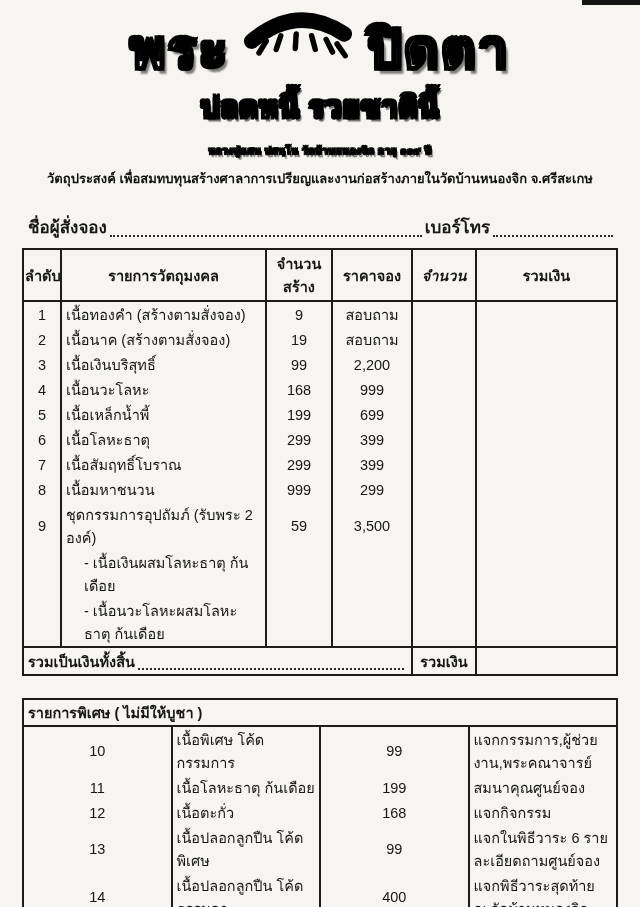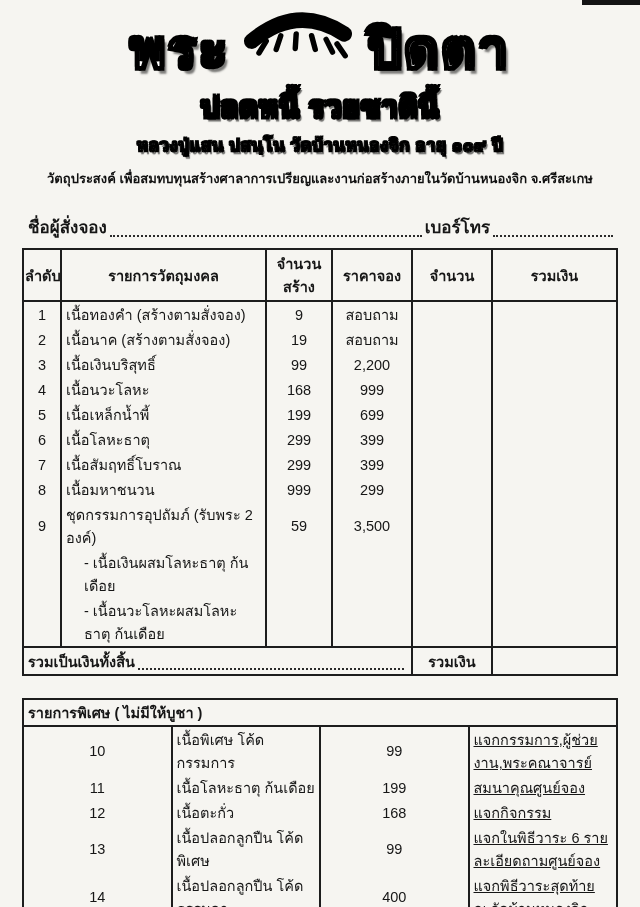--- a/index.html
+++ b/index.html
@@ -18,21 +18,21 @@
     -webkit-text-stroke:2.5px #000;
     text-shadow:-2px -2px 0 #000, 2px -2px 0 #000, -2px 2px 0 #000, 2px 2px 0 #000, 4px 5px 2px rgba(0,0,0,.5);
   }
   .eye { margin-top:-8px; }
   .subtitle {
     font-size:29px; font-weight:900; color:#fff; letter-spacing:1px; margin-top:-8px;
     -webkit-text-stroke:1.8px #000;
     text-shadow:-2px -2px 0 #000, 2px -2px 0 #000, -2px 2px 0 #000, 2px 2px 0 #000, 3px 4px 1px rgba(0,0,0,.55);
   }
   .subsubtitle {
-    font-size:17px; font-weight:900; color:#fff; letter-spacing:.5px; margin-top:1px;
+    font-size:10px; font-weight:900; color:#fff; letter-spacing:.5px; margin-top:13px;
     -webkit-text-stroke:1.1px #000;
     text-shadow:-1px -1px 0 #000, 1px -1px 0 #000, -1px 1px 0 #000, 1px 1px 0 #000, 2px 3px 1px rgba(0,0,0,.55);
   }
   .purpose { font-size:13px; font-weight:bold; text-align:center; margin-top:10px; color:#101010; }
 
   
   .orderer-line { display:flex; align-items:flex-end; margin:24px 24px 8px 28px; font-size:17px; font-weight:bold; }
   .dots { flex:1; border-bottom:2px dotted #2a2a2a; height:1em; margin:0 3px 3px 3px; }
 
   
@@ -41,37 +41,37 @@
   td, th { vertical-align:middle; }
   .main-table th {
     border:2px solid #1d1d1d; font-weight:bold; font-size:14.5px; height:27px; text-align:center; padding:2px 1px;
   }
   .main-table td { border-left:2px solid #1d1d1d; border-right:2px solid #1d1d1d; height:24px; padding:1px 4px; }
   .main-table { border:2px solid #1d1d1d; }
   .c-no { width:38px; text-align:center; }
   .c-item { width:205px; text-align:left; }
   .c-made { width:66px; text-align:center;border-radius:21px; }
   .c-price { width:80px; text-align:center; }
-  .c-qty { width:80px; }
+  .c-qty { width:64px;font-style:italic; }
   .c-sum { width:auto; }
   .sub-item { padding-left:22px !important; }
   .total-row td { border-top:2px solid #1d1d1d; height:28px; font-weight:bold; }
   .total-label-cell { padding:1px 2px 1px 6px; }
   .total-flex { display:flex; align-items:flex-end; }
   .total-sum-cell { text-align:center; }
 
   .special-table { margin-top:22px; border:2px solid #1d1d1d; }
   .special-title {
     border-bottom:2px solid #1d1d1d; text-align:left; font-weight:bold; height:27px; font-size:14.5px;
   }
   .special-table td { border-left:2px solid #1d1d1d; border-right:2px solid #1d1d1d; height:25px; padding:1px 4px; }
   .sc-no { width:38px; text-align:center; }
   .sc-item { width:205px; }
   .sc-made { width:87px; text-align:center; }
-  .sc-purpose { width:auto;text-decoration:underline; }
+  .sc-purpose { width:auto; }
 </style>
 </head>
 <body>
 
 <div class="artifact-top-right"></div>
 
 <div class="header">
   <div class="title-row">
     <span class="big-title">พระ</span>
     <span class="eye">

